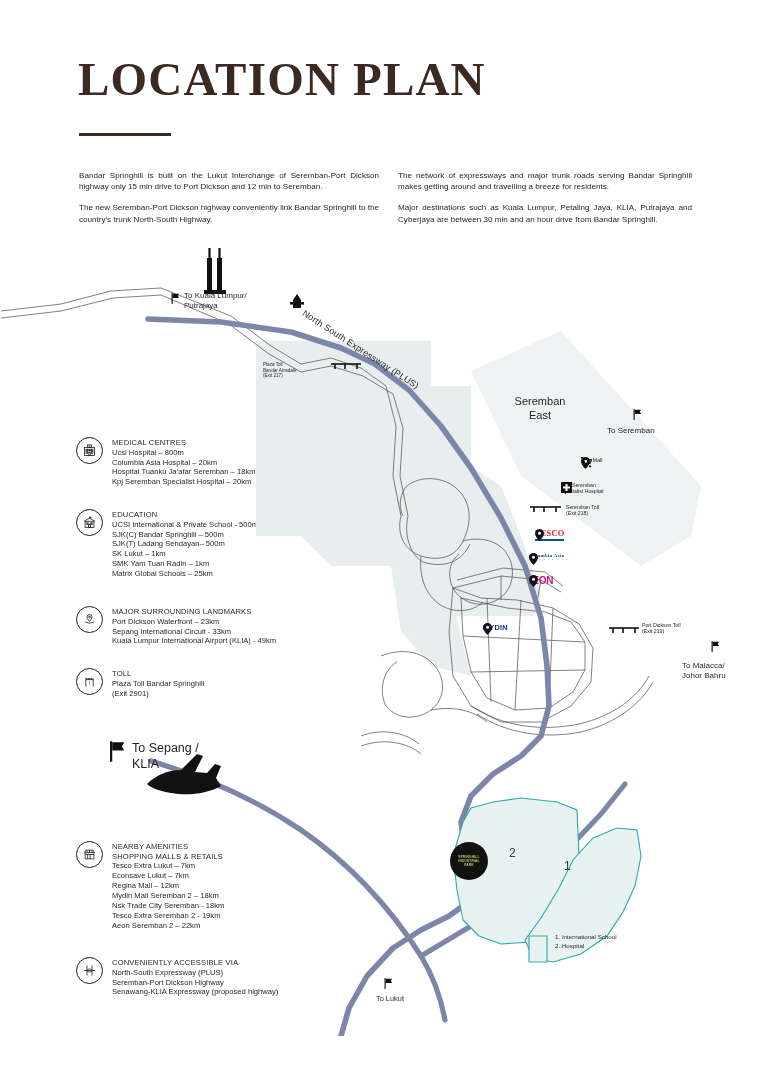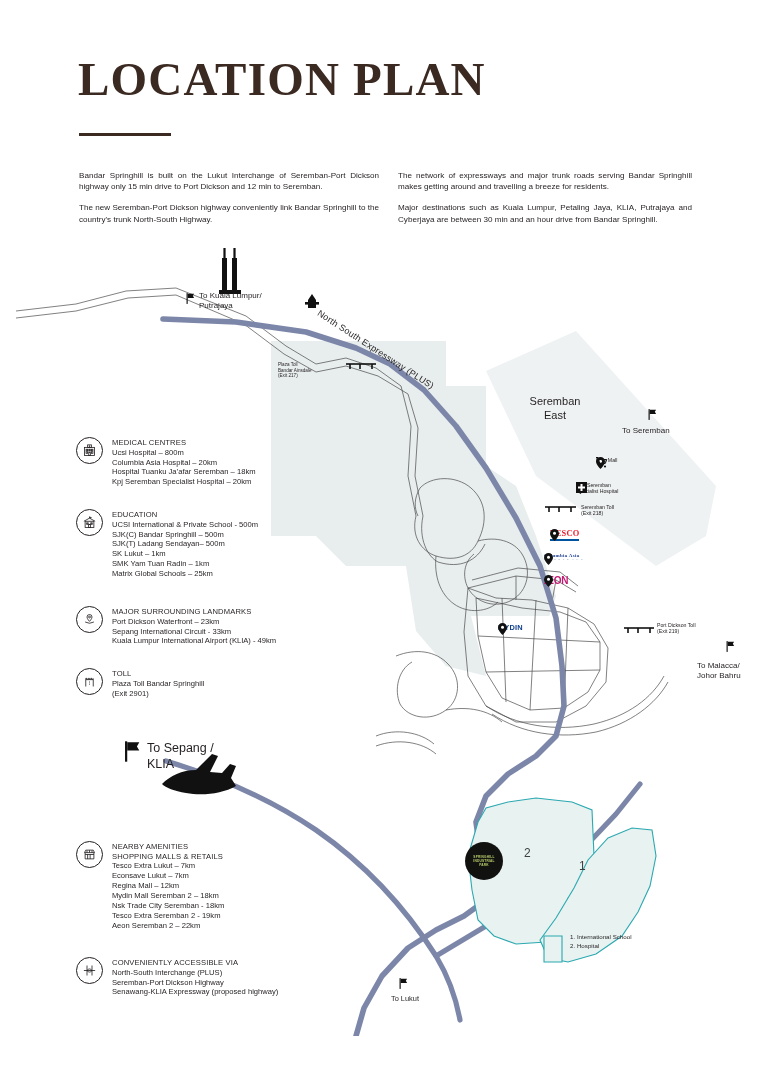--- a/index.html
+++ b/index.html
@@ -22,21 +22,21 @@
   .intro-col{
     position:absolute;font-size:8.1px;line-height:11.2px;
     text-align:justify;color:#231f20;margin-top:12px;
   }
   #intro-left{left:79px;top:158px;width:300px;}
   #intro-right{left:398px;top:158px;width:294px;}
   .intro-col p{margin:0 0 10px 0;}
 
   
   #map{
-    position:absolute;left:16px;top:236px;width:664px;height:800px;
+    position:absolute;left:1px;top:236px;width:664px;height:800px;
   }
   #map svg{position:absolute;left:0;top:0;}
 
   
   .legend-block{position:absolute;display:flex;align-items:flex-start;}
   .legend-icon{
     width:25px;height:25px;border-radius:50%;border:1px solid #231f20;
     flex:0 0 25px;margin-right:9px;position:relative;
     display:flex;align-items:center;justify-content:center;
   }
@@ -212,21 +212,21 @@
     <svg width="15" height="15" viewBox="0 0 24 24" fill="none" stroke="#231f20" stroke-width="1.3">
       <line x1="3" y1="12" x2="21" y2="12"></line>
       <line x1="8" y1="4" x2="8" y2="20"></line>
         <line x1="16" y1="4" x2="16" y2="20"></line>
       <path d="M8 12 q4 -5 8 0"></path>
         <path d="M8 12 q4 5 8 0"></path>
     </svg>
   </div>
   <div class="legend-text">
     <p class="legend-title">CONVENIENTLY ACCESSIBLE VIA</p>
-    <p class="legend-line">North-South Interchange (PLUS)</p>
+    <p class="legend-line">North-South Expressway (PLUS)</p>
     <p class="legend-line">Seremban-Port Dickson Highway</p>
     <p class="legend-line">Senawang-KLIA Expressway (proposed highway)</p>
   </div>
 </div>
 
 <div id="map">
 
   <svg width="768" height="800" viewBox="0 0 768 800">
 
     <g>

